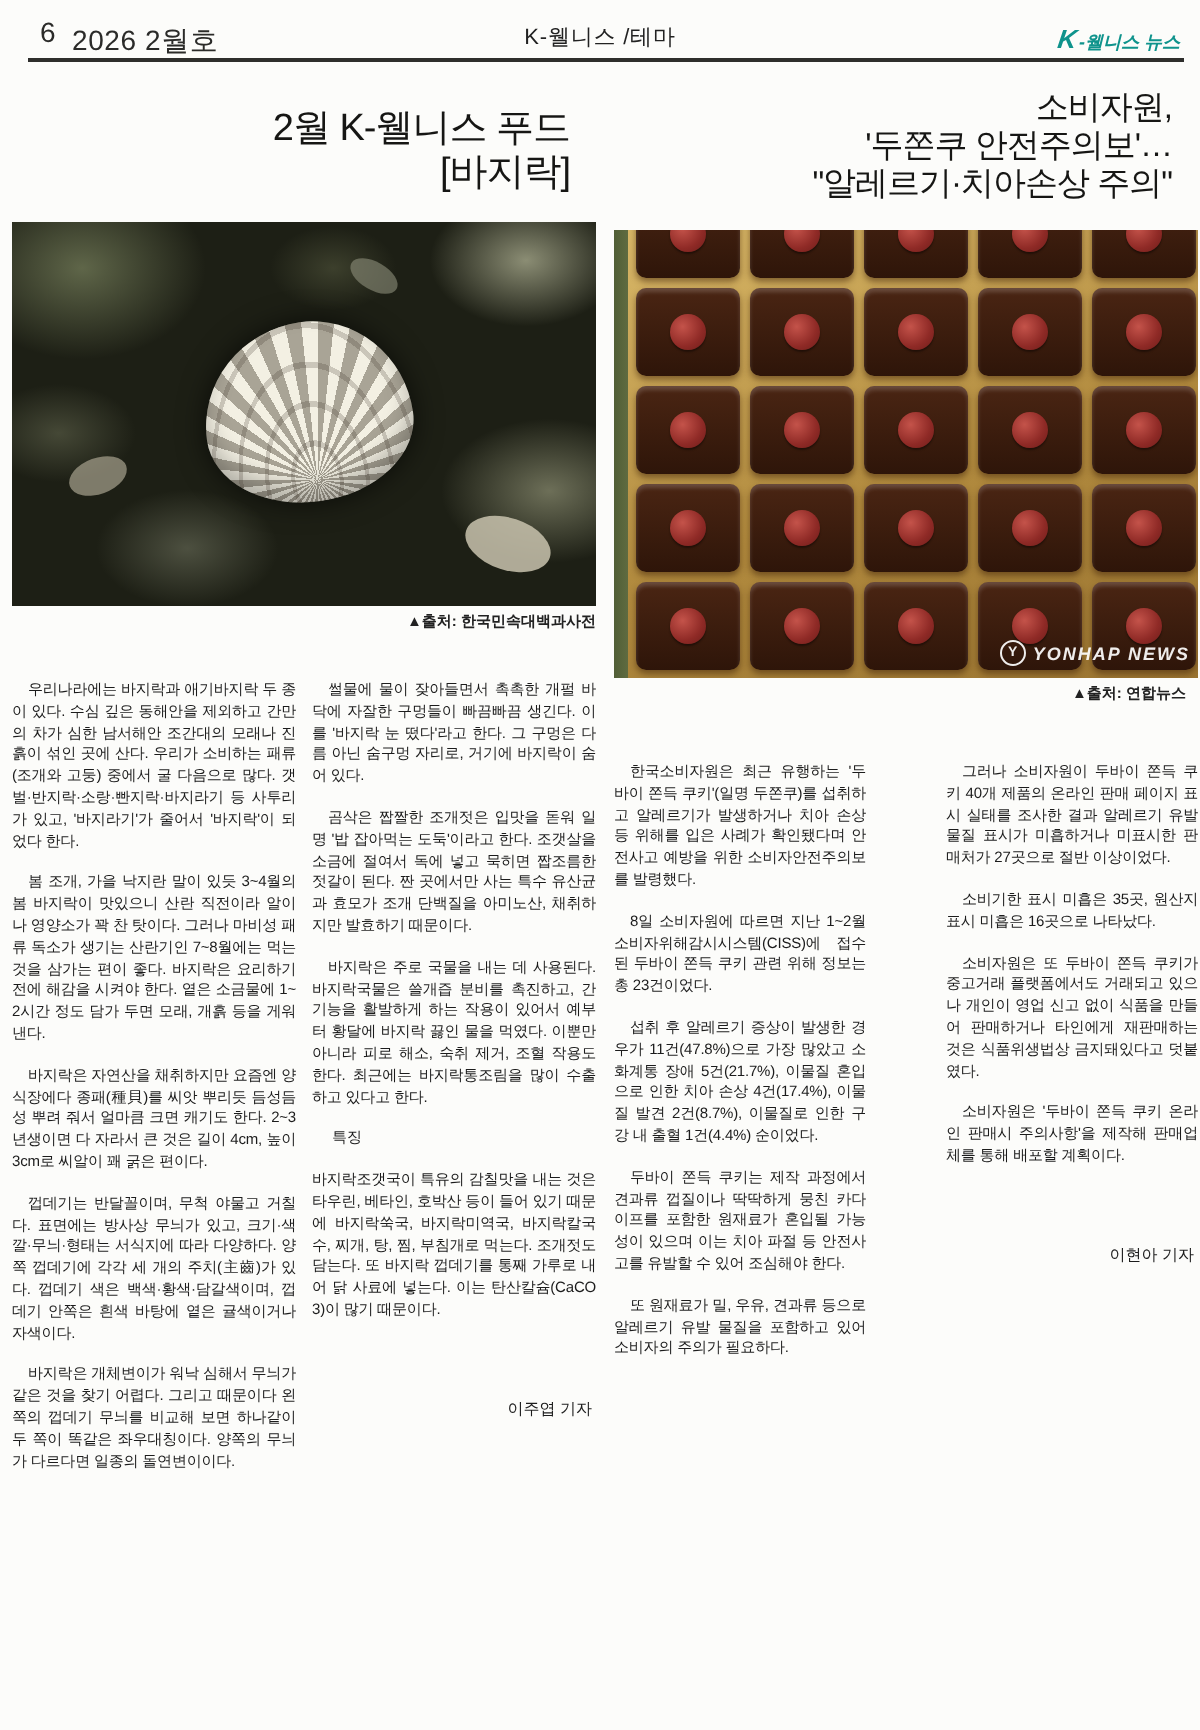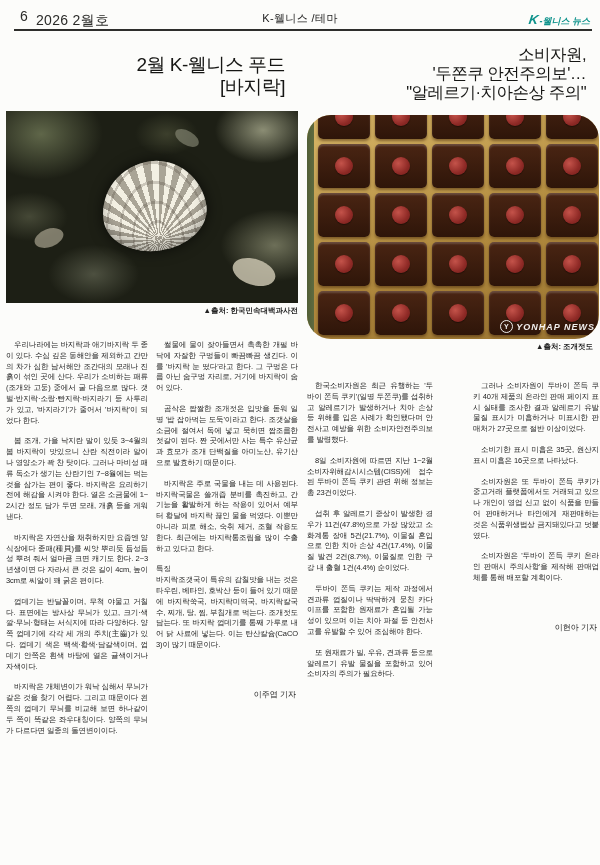--- a/index.html
+++ b/index.html
@@ -51,21 +51,21 @@
   .clam-shell::after {
     content:""; position:absolute; inset:0; border-radius:inherit;
     background:repeating-radial-gradient(ellipse at 50% 88%, rgba(0,0,0,0) 0 11px, rgba(60,50,40,.22) 11px 13px);
   }
   .shell-frag { position:absolute; border-radius:50%; }
   .shell-frag-1 { left:226px; top:148px; width:44px; height:26px; background:#c9c3ae; transform:rotate(18deg); opacity:.85; }
   .shell-frag-2 { left:28px;  top:118px; width:30px; height:18px; background:#a8a28e; transform:rotate(-20deg); opacity:.7; }
   .shell-frag-3 { left:168px; top:20px;  width:26px; height:14px; background:#8e907c; transform:rotate(30deg); opacity:.6; }
 
   
-  .photo-choco { height:224px; background:linear-gradient(160deg,#d9b868 0%,#b18a3e 55%,#9a7431 100%);border-radius:24px; }
+  .photo-choco { height:224px; background:linear-gradient(160deg,#d9b868 0%,#b18a3e 55%,#9a7431 100%); }
   .green-edge { position:absolute; left:0; top:0; bottom:0; width:7px; background:linear-gradient(90deg,#515e36,#5f6b40); }
   .chocolate-grid { position:absolute; left:11px; top:-20px; display:grid; grid-template-columns:repeat(5,52px); gap:5px; }
   .choco {
     width:52px; height:44px; border-radius:5px; position:relative;
     background:linear-gradient(180deg,#4a2513,#2e1509);
     box-shadow:inset 0 2px 2px rgba(255,255,255,.18), 0 2px 3px rgba(60,30,5,.5);
   }
   .choco::after {
     content:""; position:absolute; left:50%; top:50%; width:18px; height:18px; margin:-9px 0 0 -9px;
     border-radius:50%;
@@ -83,21 +83,21 @@
 
   
   .body-cols { display:flex; gap:8px; }
   .body-left  { margin-top:24px; }
   .body-right { margin-top:29px;gap:40px; }
   .col { width:142px; }
   .para {
     margin:0 0 10px; font-size:7.5px; line-height:10.8px; text-align:justify;
     text-indent:8px; word-break:break-all; color:#1c1c1c; letter-spacing:-.1px;
   }
-  .feature-heading { margin:0; font-size:7.5px; line-height:10.8px; color:#1c1c1c;font-family:Liberation Serif, serif; }
+  .feature-heading { margin:10px; font-size:7.5px; line-height:10.8px; color:#1c1c1c;font-family:Liberation Serif, serif; }
   .para-flush { text-indent:0; }
   .byline { text-align:right; font-size:8px; color:#1c1c1c; padding-right:2px; }
   .byline-left  { margin-top:38px; }
   .byline-right { margin-top:38px; }
 </style>
 </head>
 <body>
 
 <div class="page">
 
@@ -126,21 +126,21 @@
     <div class="body-cols body-left">
       <div class="col">
         <p class="para">우리나라에는 바지락과 애기바지락 두 종이 있다. 수심 깊은 동해안을 제외하고 간만의 차가 심한 남서해안 조간대의 모래나 진흙이 섞인 곳에 산다. 우리가 소비하는 패류(조개와 고둥) 중에서 굴 다음으로 많다. 갯벌·반지락·소랑·빤지락·바지라기 등 사투리가 있고, '바지라기'가 줄어서 '바지락'이 되었다 한다.</p>
         <p class="para">봄 조개, 가을 낙지란 말이 있듯 3~4월의 봄 바지락이 맛있으니 산란 직전이라 알이나 영양소가 꽉 찬 탓이다. 그러나 마비성 패류 독소가 생기는 산란기인 7~8월에는 먹는 것을 삼가는 편이 좋다. 바지락은 요리하기 전에 해감을 시켜야 한다. 옅은 소금물에 1~2시간 정도 담가 두면 모래, 개흙 등을 게워 낸다.</p>
         <p class="para">바지락은 자연산을 채취하지만 요즘엔 양식장에다 종패(種貝)를 씨앗 뿌리듯 듬성듬성 뿌려 줘서 얼마큼 크면 캐기도 한다. 2~3년생이면 다 자라서 큰 것은 길이 4cm, 높이 3cm로 씨알이 꽤 굵은 편이다.</p>
         <p class="para">껍데기는 반달꼴이며, 무척 야물고 거칠다. 표면에는 방사상 무늬가 있고, 크기·색깔·무늬·형태는 서식지에 따라 다양하다. 양쪽 껍데기에 각각 세 개의 주치(主齒)가 있다. 껍데기 색은 백색·황색·담갈색이며, 껍데기 안쪽은 흰색 바탕에 옅은 귤색이거나 자색이다.</p>
         <p class="para">바지락은 개체변이가 워낙 심해서 무늬가 같은 것을 찾기 어렵다. 그리고 때문이다 왼쪽의 껍데기 무늬를 비교해 보면 하나같이 두 쪽이 똑같은 좌우대칭이다. 양쪽의 무늬가 다르다면 일종의 돌연변이이다.</p>
       </div>
       <div class="col">
         <p class="para">썰물에 물이 잦아들면서 촉촉한 개펄 바닥에 자잘한 구멍들이 빠끔빠끔 생긴다. 이를 '바지락 눈 떴다'라고 한다. 그 구멍은 다름 아닌 숨구멍 자리로, 거기에 바지락이 숨어 있다.</p>
-        <p class="para">곰삭은 짭짤한 조개젓은 입맛을 돋워 일명 '밥 잡아먹는 도둑'이라고 한다. 조갯살을 소금에 절여서 독에 넣고 묵히면 짭조름한 젓갈이 된다. 짠 곳에서만 사는 특수 유산균과 효모가 조개 단백질을 아미노산, 유기산으로 발효하기 때문이다.</p>
+        <p class="para">곰삭은 짭짤한 조개젓은 입맛을 돋워 일명 '밥 잡아먹는 도둑'이라고 한다. 조갯살을 소금에 절여서 독에 넣고 묵히면 짭조름한 젓갈이 된다. 짠 곳에서만 사는 특수 유산균과 효모가 조개 단백질을 아미노산, 채취하지만 발효하기 때문이다.</p>
         <p class="para">바지락은 주로 국물을 내는 데 사용된다. 바지락국물은 쓸개즙 분비를 촉진하고, 간 기능을 활발하게 하는 작용이 있어서 예부터 황달에 바지락 끓인 물을 먹였다. 이뿐만 아니라 피로 해소, 숙취 제거, 조혈 작용도 한다. 최근에는 바지락통조림을 많이 수출하고 있다고 한다.</p>
         <p class="feature-heading">특징</p>
         <p class="para para-flush">바지락조갯국이 특유의 감칠맛을 내는 것은 타우린, 베타인, 호박산 등이 들어 있기 때문에 바지락쑥국, 바지락미역국, 바지락칼국수, 찌개, 탕, 찜, 부침개로 먹는다. 조개젓도 담는다. 또 바지락 껍데기를 통째 가루로 내어 닭 사료에 넣는다. 이는 탄산칼슘(CaCO3)이 많기 때문이다.</p>
         <div class="byline byline-left">이주엽 기자</div>
       </div>
     </div>
   </div>
 
   <div class="article-right">
     <h1 class="headline headline-right">
@@ -176,21 +176,21 @@
           <div class="choco"></div>
           <div class="choco"></div>
           <div class="choco"></div>
         </div>
       <div class="green-edge"></div>
       <div class="watermark">
         <span class="yonhap-circle">Y</span>
         <span>YONHAP NEWS</span>
       </div>
     </div>
-    <div class="caption caption-right">▲출처: 조개젓도</div>
+    <div class="caption caption-right">▲출처: 연합뉴스</div>
 
     <div class="body-cols body-right">
       <div class="col">
         <p class="para">한국소비자원은 최근 유행하는 '두바이 쫀득 쿠키'(일명 두쫀쿠)를 섭취하고 알레르기가 발생하거나 치아 손상 등 위해를 입은 사례가 확인됐다며 안전사고 예방을 위한 소비자안전주의보를 발령했다.</p>
         <p class="para">8일 소비자원에 따르면 지난 1~2월 소비자위해감시시스템(CISS)에 접수된 두바이 쫀득 쿠키 관련 위해 정보는 총 23건이었다.</p>
         <p class="para">섭취 후 알레르기 증상이 발생한 경우가 11건(47.8%)으로 가장 많았고 소화계통 장애 5건(21.7%), 이물질 혼입으로 인한 치아 손상 4건(17.4%), 이물질 발견 2건(8.7%), 이물질로 인한 구강 내 출혈 1건(4.4%) 순이었다.</p>
         <p class="para">두바이 쫀득 쿠키는 제작 과정에서 견과류 껍질이나 딱딱하게 뭉친 카다이프를 포함한 원재료가 혼입될 가능성이 있으며 이는 치아 파절 등 안전사고를 유발할 수 있어 조심해야 한다.</p>
         <p class="para">또 원재료가 밀, 우유, 견과류 등으로 알레르기 유발 물질을 포함하고 있어 소비자의 주의가 필요하다.</p>
       </div>
       <div class="col">

